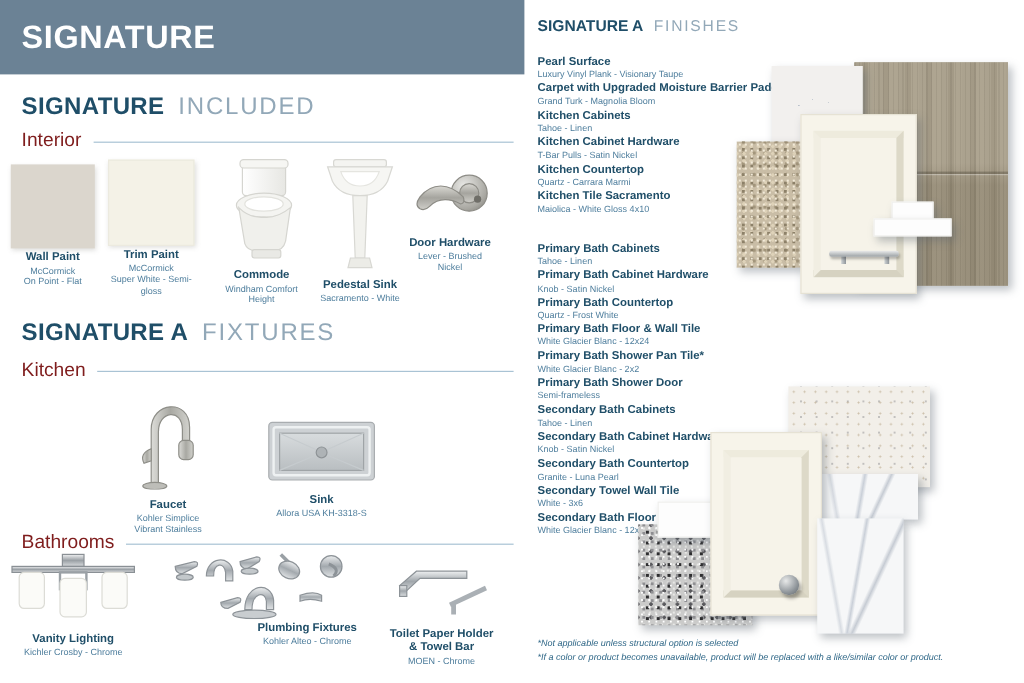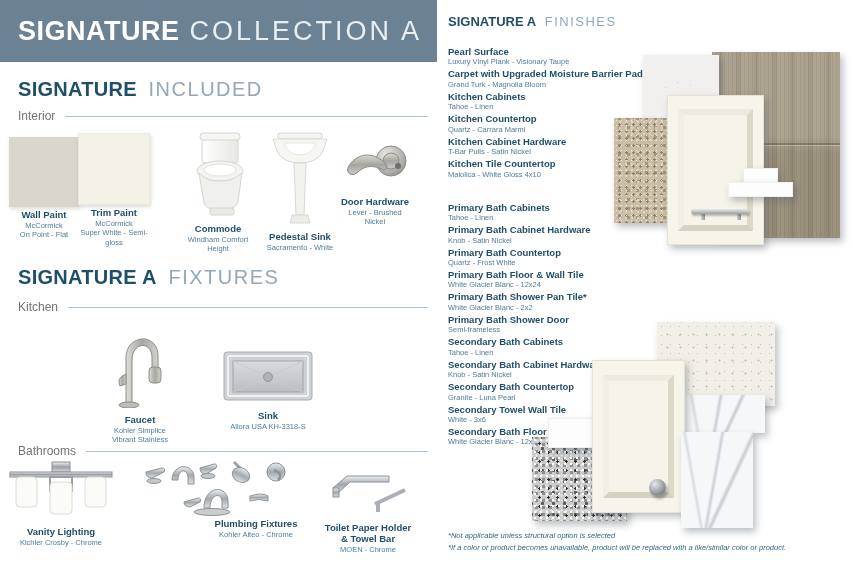--- a/index.html
+++ b/index.html
@@ -13,21 +13,21 @@
   .banner .b-bold { color:#ffffff; font-weight:700; font-size:27px; letter-spacing:.5px; }
   .banner .b-light { color:#e9eef1; font-weight:300; font-size:27px; letter-spacing:3px; margin-left:10px; }
 
   
   .sec-head { position:absolute; font-size:20px; white-space:nowrap; }
   .sec-head .h-bold { color:#1f4e68; font-weight:700; letter-spacing:.3px; }
   .sec-head .h-light { color:#92a8b8; font-weight:300; letter-spacing:1.5px; margin-left:6px; }
 
   
   .sub-rule { position:absolute; display:flex; align-items:center; }
-  .sub-rule .lbl { font-size:12px; color:#737373; margin-right:10px; white-space:nowrap; }
+  .sub-rule .lbl { font-size:16px; color:#7f1d1d; margin-right:10px; white-space:nowrap; }
   .sub-rule .line { flex:1; border-top:1px solid #a9c3d4; }
 
   
   .product { position:absolute; text-align:center; }
   .p-name { font-size:9.5px; font-weight:700; color:#1f4e68; line-height:1.15; margin-top:3px; }
   .p-sub  { font-size:7.5px; color:#4d7d9c; line-height:1.25; }
   .paint-chip { margin:0 auto; box-shadow:1px 2px 4px rgba(120,120,110,.25); }
   .chip-wall { width:70px; height:70px; background:#dbd6cd; }
   .chip-trim { width:72px; height:72px; background:#f4f2e7; border:1px solid #eceadf; }
 
@@ -106,41 +106,40 @@
     background-size:6px 6px, 9px 9px, 7px 7px, 11px 11px, 5px 5px;
     background-position:0 0, 3px 2px, 1px 4px, 5px 6px, 2px 1px; }
 </style>
 </head>
 <body>
 
 <div class="page">
 
   <div class="banner">
     <span class="b-bold">SIGNATURE</span>
-    <span class="b-light">COLLECTION A</span>
   </div>
 
   <div class="sec-head" style="left:18px; top:78px;">
     <span class="h-bold">SIGNATURE</span>
     <span class="h-light">INCLUDED</span>
   </div>
 
   <div class="sub-rule" style="left:18px; top:109px; width:410px;">
     <span class="lbl">Interior</span>
     <span class="line"></span>
   </div>
 
   <div class="product" style="left:8px; top:137px; width:72px;">
     <div class="paint-chip chip-wall"></div>
     <div class="p-name">Wall Paint</div>
     <div class="p-sub">McCormick</div>
     <div class="p-sub">On Point - Flat</div>
   </div>
 
-  <div class="product" style="left:76px; top:133px; width:76px;">
+  <div class="product" style="left:88px; top:133px; width:76px;">
     <div class="paint-chip chip-trim"></div>
     <div class="p-name">Trim Paint</div>
     <div class="p-sub">McCormick</div>
     <div class="p-sub">Super White - Semi-gloss</div>
   </div>
 
   <div class="product" style="left:183px; top:131px; width:70px;">
     <svg width="64" height="86" viewBox="0 0 64 86">
       <defs>
         <linearGradient id="porc" x1="0" y1="0" x2="1" y2="0">
@@ -330,29 +329,29 @@
       </div>
     <div class="fin-item">
         <div class="t">Carpet with Upgraded Moisture Barrier Padding</div>
         <div class="s">Grand Turk - Magnolia Bloom</div>
       </div>
     <div class="fin-item">
         <div class="t">Kitchen Cabinets</div>
         <div class="s">Tahoe - Linen</div>
       </div>
     <div class="fin-item">
+        <div class="t">Kitchen Cabinet Hardware</div>
+        <div class="s">T-Bar Pulls - Satin Nickel</div>
+      </div>
+    <div class="fin-item">
         <div class="t">Kitchen Countertop</div>
         <div class="s">Quartz - Carrara Marmi</div>
       </div>
     <div class="fin-item">
-        <div class="t">Kitchen Cabinet Hardware</div>
-        <div class="s">T-Bar Pulls - Satin Nickel</div>
-      </div>
-    <div class="fin-item">
-        <div class="t">Kitchen Tile Countertop</div>
+        <div class="t">Kitchen Tile Sacramento</div>
         <div class="s">Maiolica - White Gloss 4x10</div>
       </div>
     <div class="fin-item group-gap">
         <div class="t">Primary Bath Cabinets</div>
         <div class="s">Tahoe - Linen</div>
       </div>
     <div class="fin-item">
         <div class="t">Primary Bath Cabinet Hardware</div>
         <div class="s">Knob - Satin Nickel</div>
       </div>

